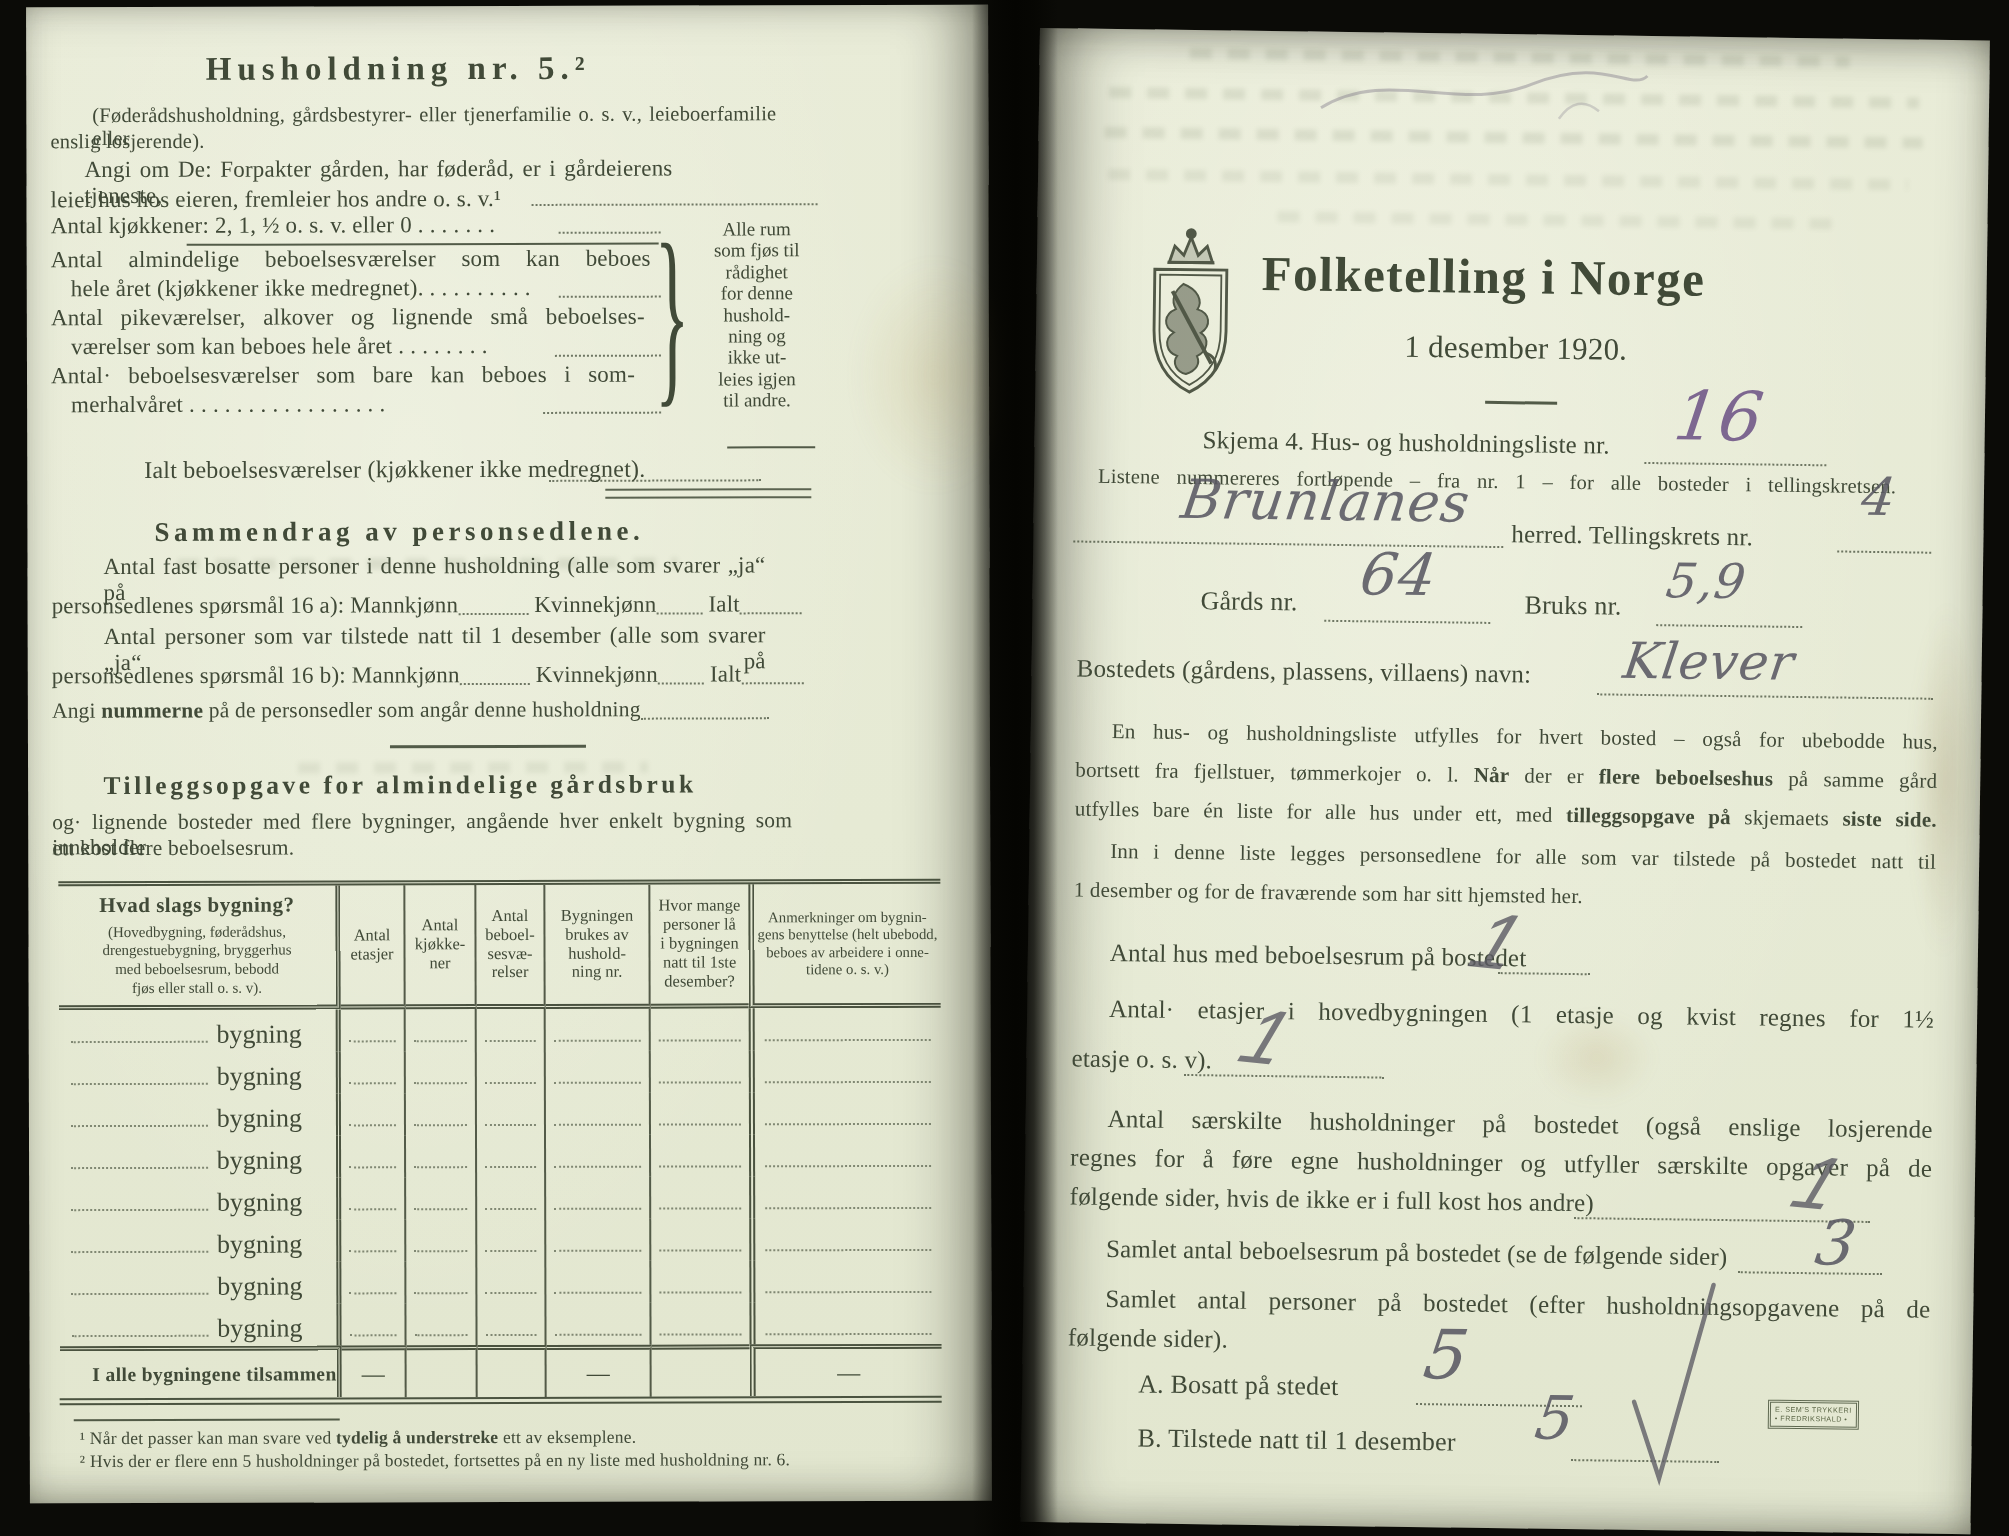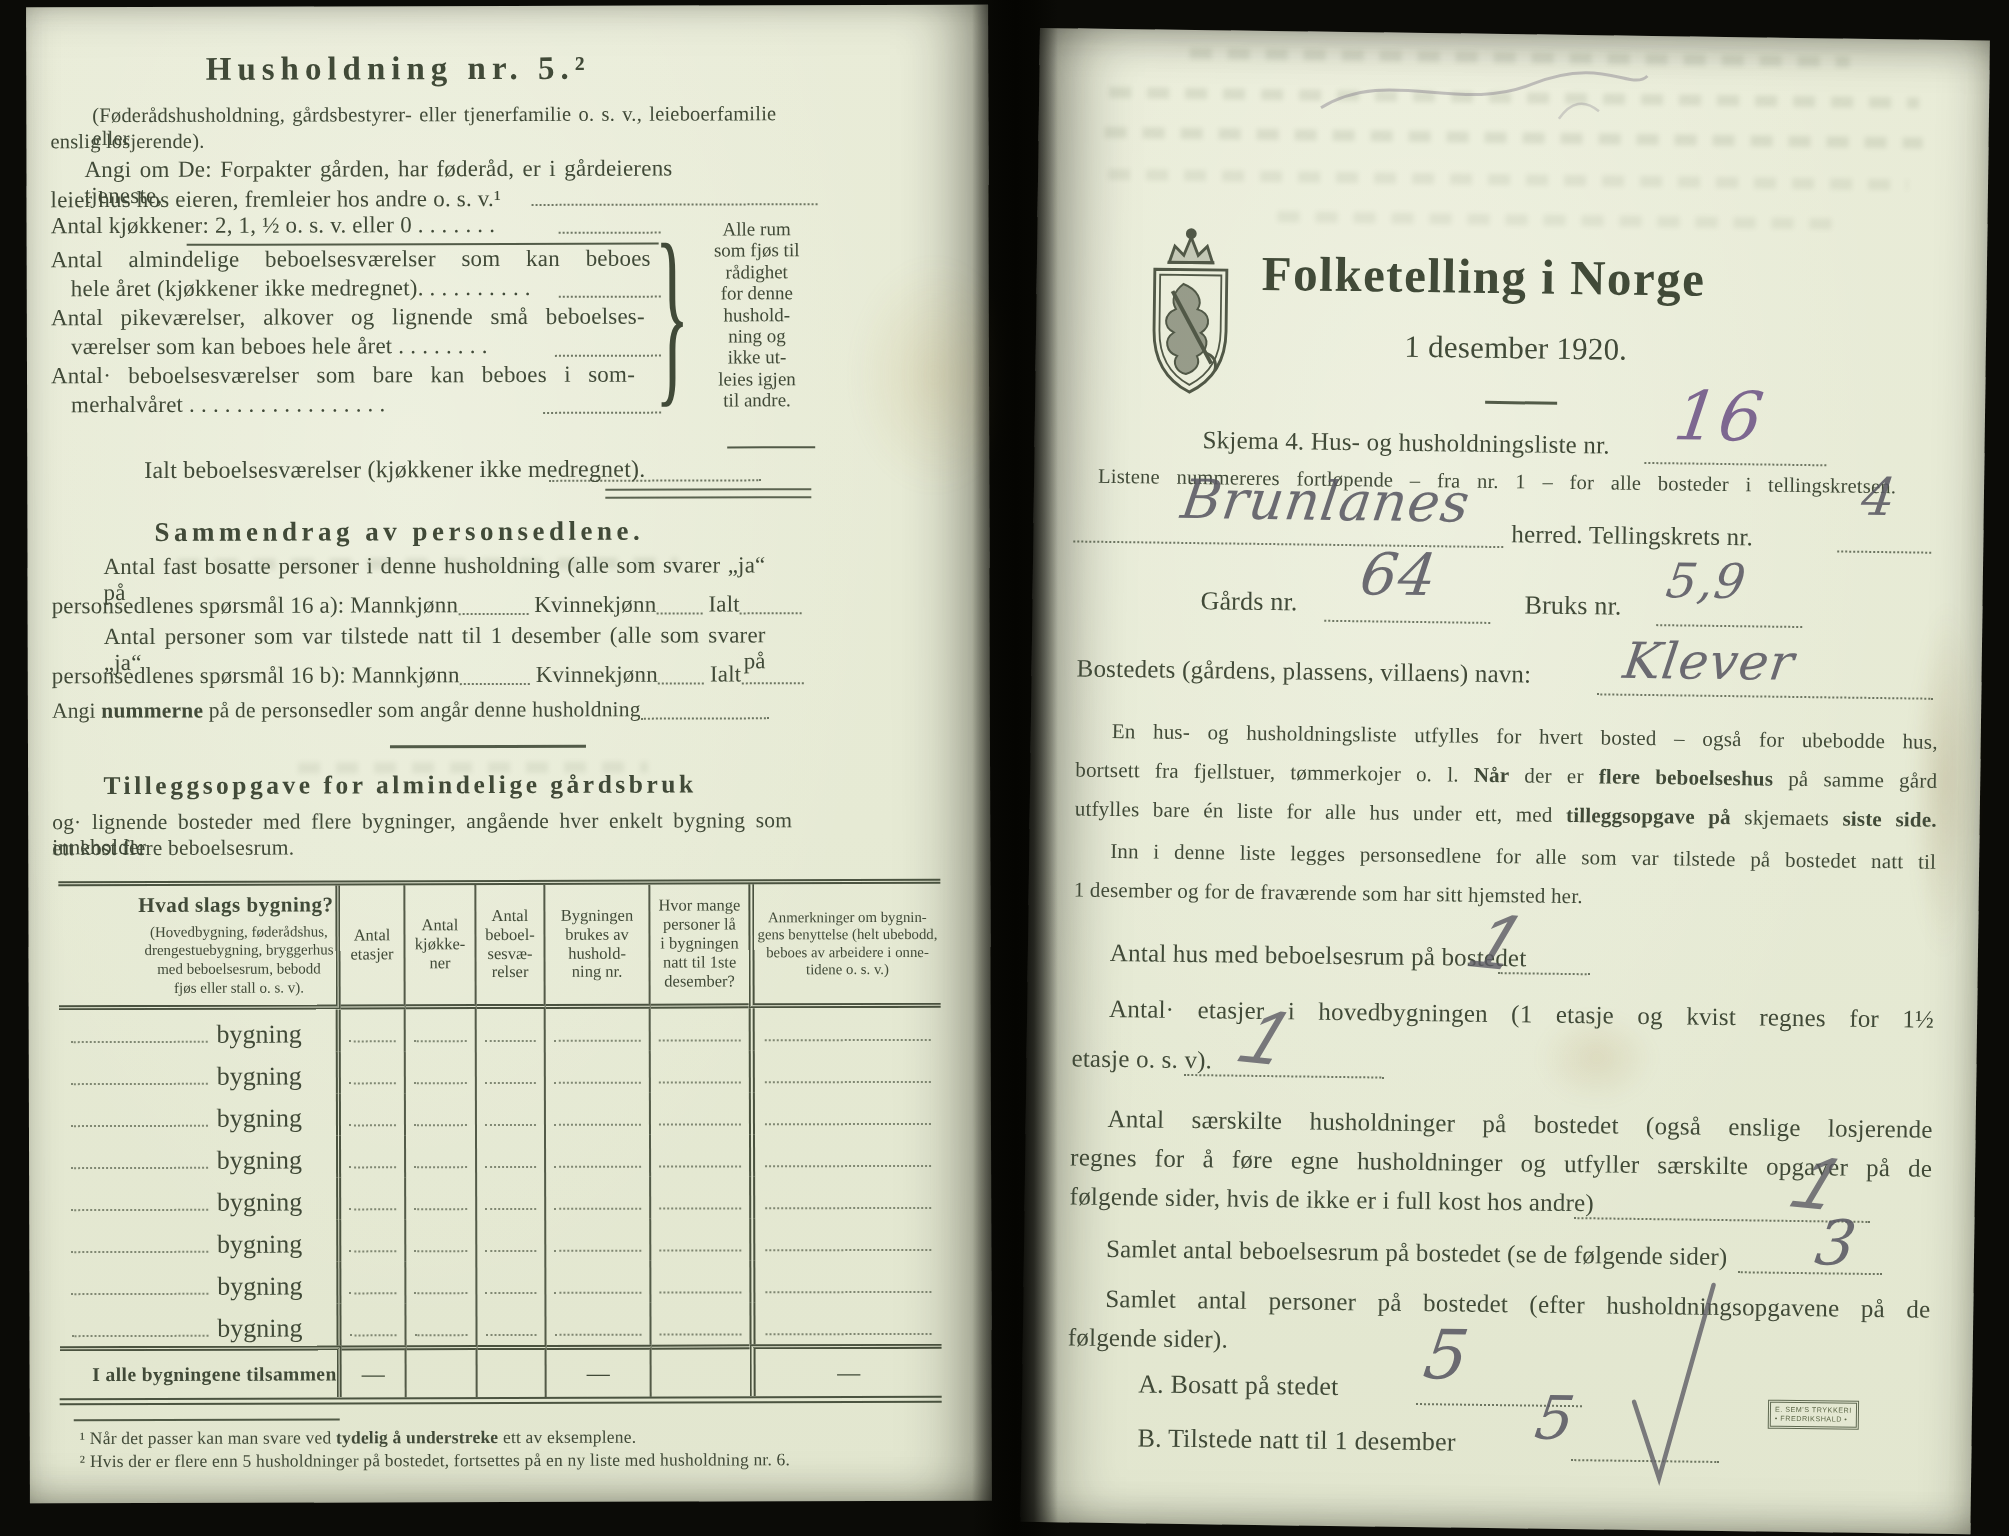--- a/index.html
+++ b/index.html
@@ -32,21 +32,21 @@
   .purple{color:#6f5587;}
   .bracetxt span{display:block;font-size:19px;line-height:21.4px;color:#414a38;}
   .btable{position:absolute;left:30px;top:874px;width:882px;display:grid;
       grid-template-columns:282px 65px 71px 69px 105px 98px 192px;
       grid-template-rows:124px repeat(8,42px) 52px;
       border-top:5px double rgba(58,66,48,.9);border-bottom:7px double rgba(58,66,48,.9);}
   .btable>div{box-sizing:border-box;position:relative;}
   .hc{border-bottom:5px double rgba(58,66,48,.9);border-right:2px solid rgba(58,66,48,.85);
       display:flex;align-items:center;justify-content:center;text-align:center;
       white-space:pre-line;font-size:16.5px;line-height:1.15;color:#414a38;padding:2px;}
-  .hc1{flex-direction:column;gap:5px;border-right:5px double rgba(58,66,48,.9);align-items:flex-end;}
+  .hc1{flex-direction:column;gap:5px;border-right:5px double rgba(58,66,48,.9);}
   .hc1 .ct{font-size:21px;font-weight:bold;letter-spacing:.5px;}
   .hc1 .cs{font-size:15px;line-height:1.25;}
   .hc6{border-right:none;}
   .hc7{border-left:6px double rgba(58,66,48,.9);border-right:none;font-size:14.8px;}
   .bc{border-right:2px solid rgba(58,66,48,.85);}
   .cb1{border-right:5px double rgba(58,66,48,.9);}
   .bc6{border-right:none;}
   .cb7{border-left:6px double rgba(58,66,48,.9);border-right:none;}
   .bc::after{content:"";position:absolute;left:8px;right:8px;bottom:9px;border-bottom:2px dotted rgba(62,72,52,.6);}
   .cb1::after{left:12px;right:128px;}

